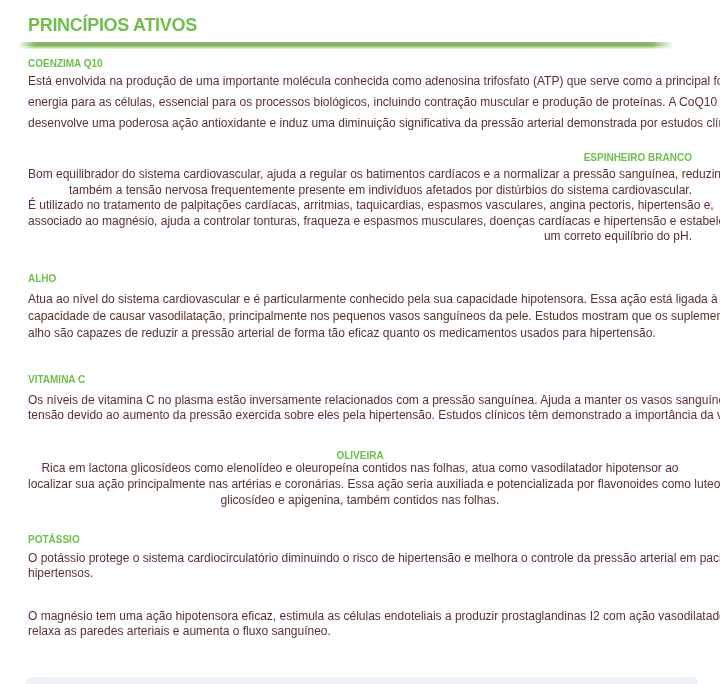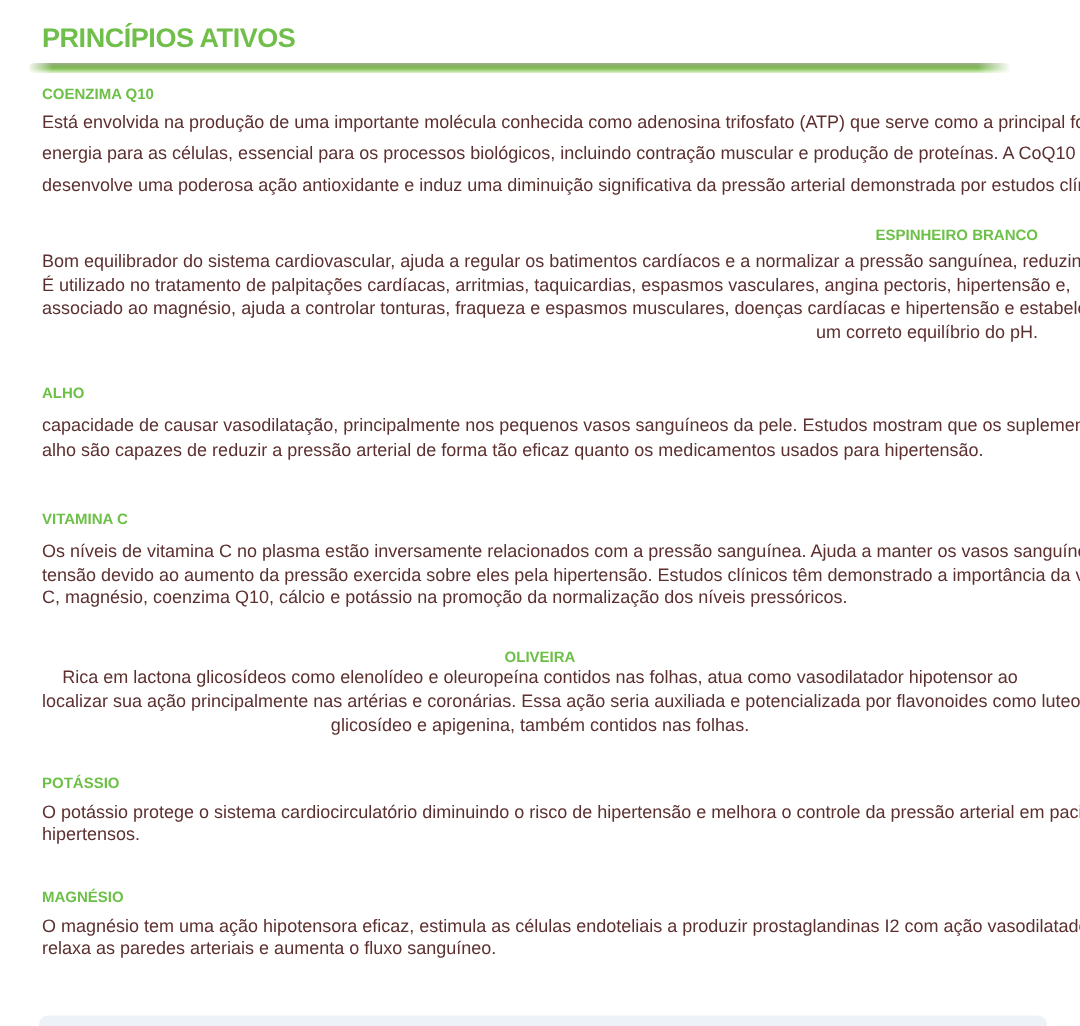--- a/index.html
+++ b/index.html
@@ -77,40 +77,41 @@
           <div class="line">Está envolvida na produção de uma importante molécula conhecida como adenosina trifosfato (ATP) que serve como a principal fonte de</div>
           <div class="line">energia para as células, essencial para os processos biológicos, incluindo contração muscular e produção de proteínas. A CoQ10 também</div>
           <div class="line">desenvolve uma poderosa ação antioxidante e induz uma diminuição significativa da pressão arterial demonstrada por estudos clínicos.</div>
         </div>
   </section>
 
   <section class="ingredient s2">
     <h2>ESPINHEIRO BRANCO</h2>
     <div class="body">
           <div class="line">Bom equilibrador do sistema cardiovascular, ajuda a regular os batimentos cardíacos e a normalizar a pressão sanguínea, reduzindo</div>
+          <div class="line">também a tensão nervosa frequentemente presente em indivíduos afetados por distúrbios do sistema cardiovascular.</div>
           <div class="line">É utilizado no tratamento de palpitações cardíacas, arritmias, taquicardias, espasmos vasculares, angina pectoris, hipertensão e,</div>
           <div class="line">associado ao magnésio, ajuda a controlar tonturas, fraqueza e espasmos musculares, doenças cardíacas e hipertensão e estabelece</div>
           <div class="line">um correto equilíbrio do pH.</div>
         </div>
   </section>
 
   <section class="ingredient s3">
     <h2>ALHO</h2>
     <div class="body">
+          <div class="line">Atua ao nível do sistema cardiovascular e é particularmente conhecido pela sua capacidade hipotensora. Essa ação está ligada à</div>
           <div class="line">capacidade de causar vasodilatação, principalmente nos pequenos vasos sanguíneos da pele. Estudos mostram que os suplementos de</div>
           <div class="line">alho são capazes de reduzir a pressão arterial de forma tão eficaz quanto os medicamentos usados para hipertensão.</div>
         </div>
   </section>
 
   <section class="ingredient s4">
     <h2>VITAMINA C</h2>
     <div class="body">
           <div class="line">Os níveis de vitamina C no plasma estão inversamente relacionados com a pressão sanguínea. Ajuda a manter os vasos sanguíneos sob</div>
           <div class="line">tensão devido ao aumento da pressão exercida sobre eles pela hipertensão. Estudos clínicos têm demonstrado a importância da vitamina</div>
-          <div class="line">C, magnésio, coenzima Q10, cálcio e potássio na promoção da normalização dos níveis pressóricos.</div>
         </div>
   </section>
 
   <section class="ingredient s5">
     <h2>OLIVEIRA</h2>
     <div class="body">
           <div class="line">Rica em lactona glicosídeos como elenolídeo e oleuropeína contidos nas folhas, atua como vasodilatador hipotensor ao</div>
           <div class="line">localizar sua ação principalmente nas artérias e coronárias. Essa ação seria auxiliada e potencializada por flavonoides como luteolina-4-</div>
           <div class="line">glicosídeo e apigenina, também contidos nas folhas.</div>
         </div>
@@ -118,21 +119,20 @@
 
   <section class="ingredient s6">
     <h2>POTÁSSIO</h2>
     <div class="body">
           <div class="line">O potássio protege o sistema cardiocirculatório diminuindo o risco de hipertensão e melhora o controle da pressão arterial em pacientes</div>
           <div class="line">hipertensos.</div>
         </div>
   </section>
 
   <section class="ingredient s7">
-    <h2>MAGNÉSIO</h2>
     <div class="body">
           <div class="line">O magnésio tem uma ação hipotensora eficaz, estimula as células endoteliais a produzir prostaglandinas I2 com ação vasodilatadora,</div>
           <div class="line">relaxa as paredes arteriais e aumenta o fluxo sanguíneo.</div>
         </div>
   </section>
 </main>
 </div>
 
 <div class="bottom-divider"></div>
 

